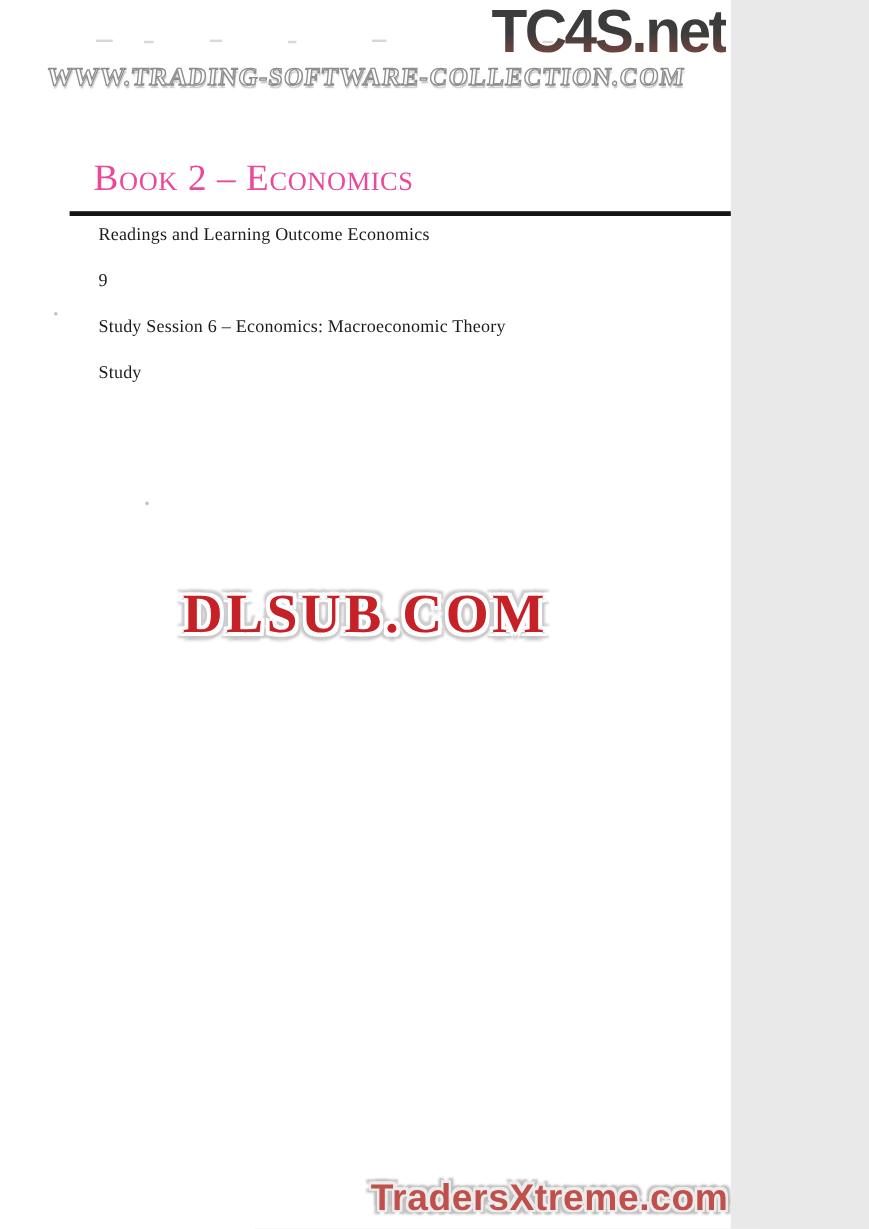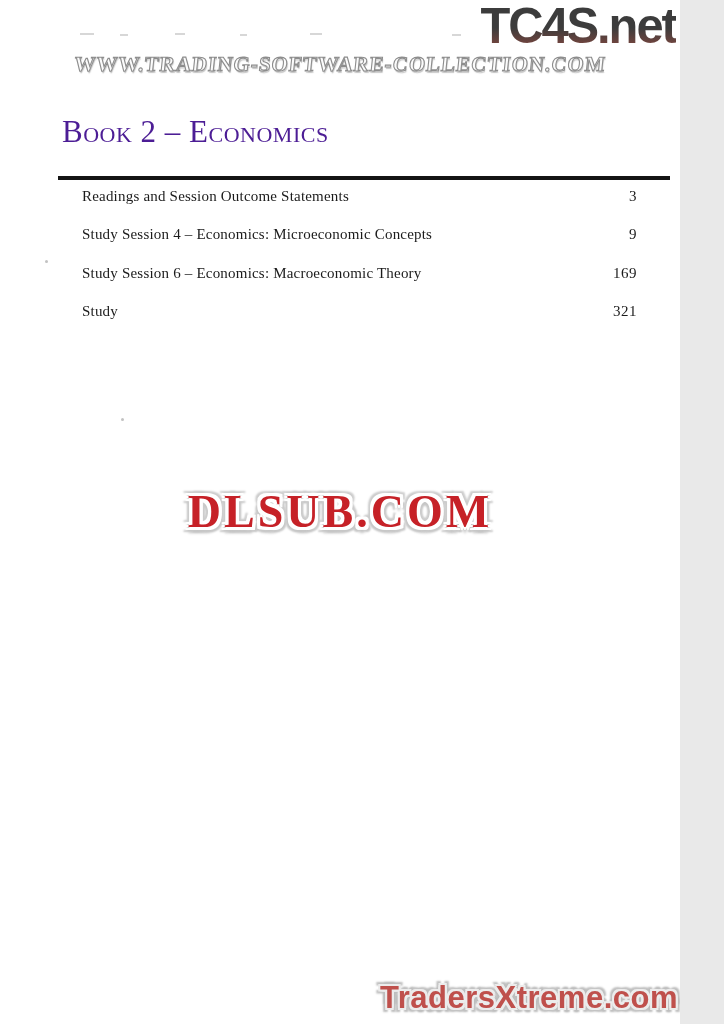--- a/index.html
+++ b/index.html
@@ -1,18 +1,18 @@
 <!DOCTYPE html>
 <html><head>
 <meta charset="utf-8">
 <style>
   html, body { margin: 0; padding: 0; background: #e9e9e9; }
   .page {
     position: relative;
-    width: 680px;
+    width: 609px;
     height: 1024px;
     background: #ffffff;
     overflow: hidden;
     font-family: "Liberation Serif", serif;
     color: #1c1c1c;
   }
 
   
   .wm-tc4s {
     position: absolute;
@@ -43,27 +43,27 @@
     color: #fbfbfb;
     -webkit-text-stroke: 1.1px #8d8d8d;
     text-shadow: 1px 2px 1px rgba(150,150,150,0.55);
   }
 
   
   .title {
     position: absolute;
     top: 116px;
     left: 62px;
-    margin: 0;
+    margin: 16px;
     font-weight: normal;
     font-variant: small-caps;
     font-size: 31px;
     letter-spacing: 0.5px;
     line-height: 1;
-    color: #4c1d95;
+    color: #ec4899;
   }
   .rule {
     position: absolute;
     top: 176px;
     left: 58px;
     width: 612px;
     height: 4px;
     background: #141414;
   }
   .toc {
@@ -156,26 +156,25 @@
   <div class="wm-tc4s">TC4S.net</div>
 
   <div class="wm-tsc">WWW.TRADING-SOFTWARE-COLLECTION.COM</div>
 
   <h1 class="title">Book 2 – Economics</h1>
 
   <div class="rule"></div>
 
   <ul class="toc">
   <li class="toc-row">
-    <span class="toc-label">Readings and Session Outcome Statements</span>
+    <span class="toc-label">Readings and Learning Outcome Economics</span>
     <span class="toc-page">3</span>
   </li>
 
   <li class="toc-row">
-    <span class="toc-label">Study Session 4 – Economics: Microeconomic Concepts</span>
     <span class="toc-page">9</span>
   </li>
 
 
   <li class="toc-row">
     <span class="toc-label">Study Session 6 – Economics: Macroeconomic Theory</span>
     <span class="toc-page">169</span>
   </li>
 
 

